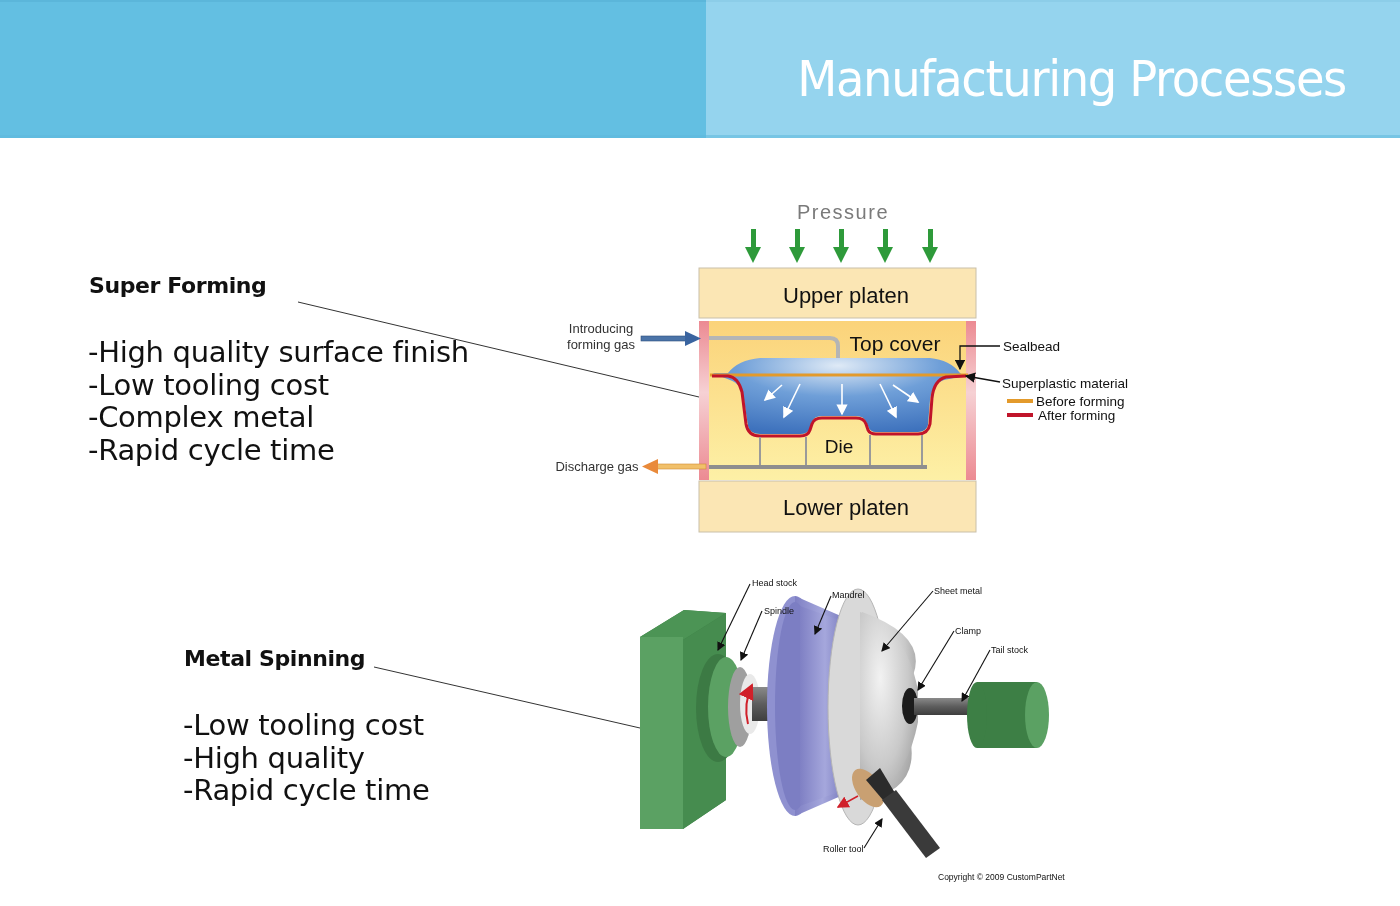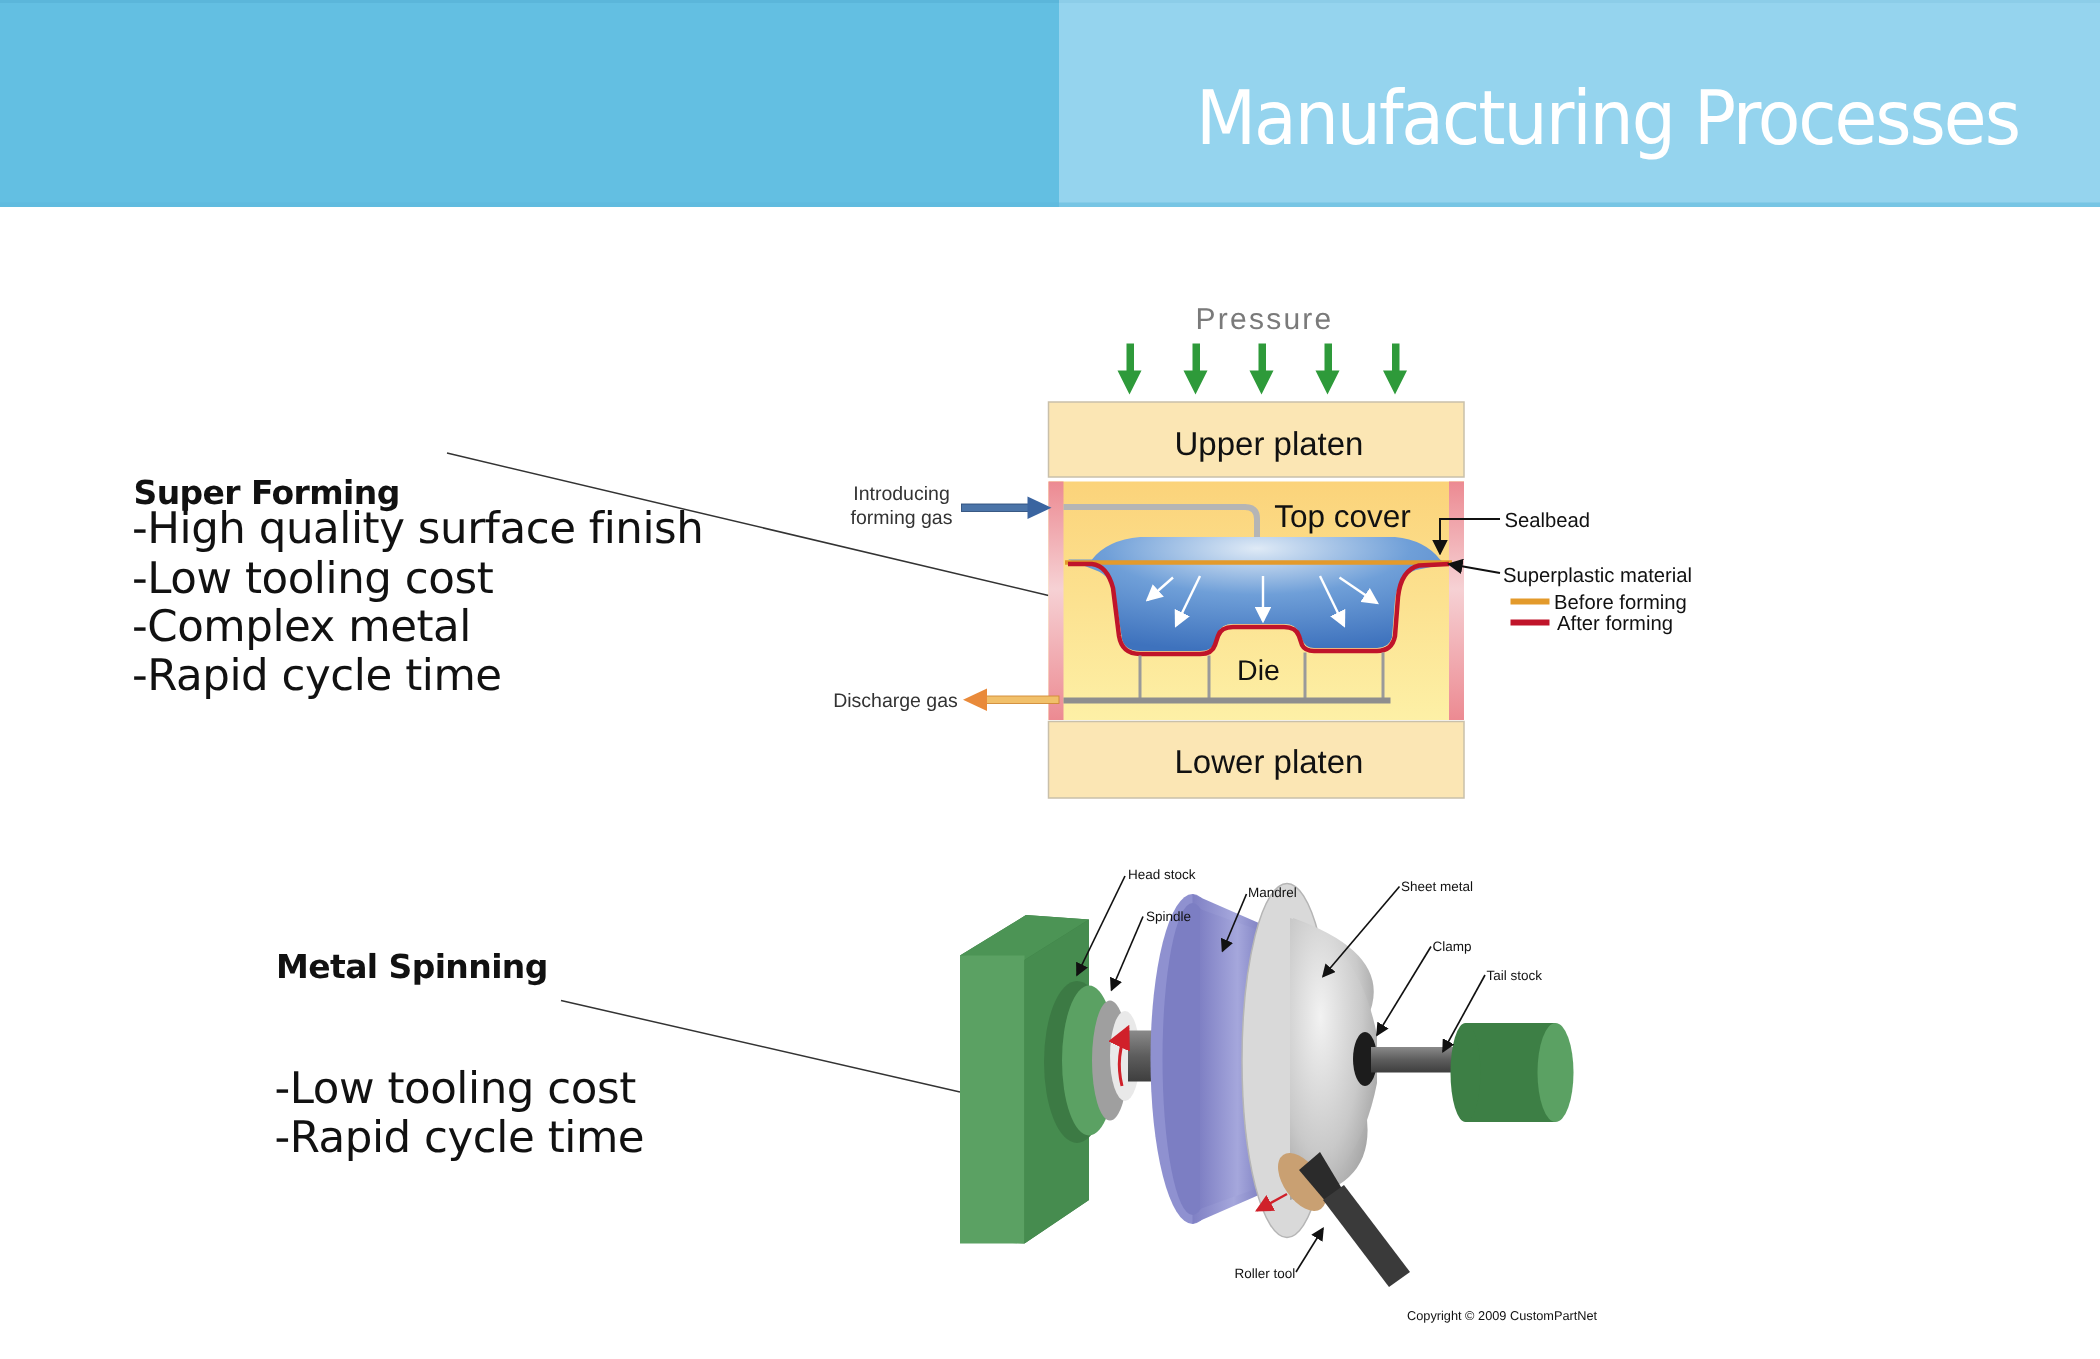--- a/index.html
+++ b/index.html
@@ -15,31 +15,32 @@
   .diagram { position:absolute; left:0; top:0; }
 </style>
 </head>
 <body>
 
 <div class="hdr-left"></div>
 <div class="hdr-right"></div>
 <div class="hdr-bottom"></div>
 <div class="title">Manufacturing Processes</div>
 
-<div class="sec-title" style="left:89px; top:273px;margin-top:44px;">Super Forming</div>
+<div class="sec-title" style="left:89px; top:273px;">Super Forming</div>
 <ul class="bullets" style="left:88px; top:336px;">
   <li>-High quality surface finish</li>
   <li>-Low tooling cost</li>
   <li>-Complex metal</li>
   <li>-Rapid cycle time</li>
 </ul>
 
-<div class="sec-title" style="left:184px; top:633px;">Metal Spinning</div>
+<div class="sec-title" style="left:184px; top:646px;">Metal Spinning</div>
 <ul class="bullets" style="left:183px; top:709px;">
   <li>-Low tooling cost</li>
+  <li>-High quality</li>
   <li>-Rapid cycle time</li>
 </ul>
 
 <svg class="diagram" width="1400" height="906" viewBox="0 0 1400 906">
   <defs>
     <linearGradient id="sideBar" x1="0" y1="0" x2="0" y2="1">
       <stop offset="0" stop-color="#ec8a92"></stop>
       <stop offset="0.45" stop-color="#f6d1d4"></stop>
       <stop offset="1" stop-color="#ec8a92"></stop>
     </linearGradient>

